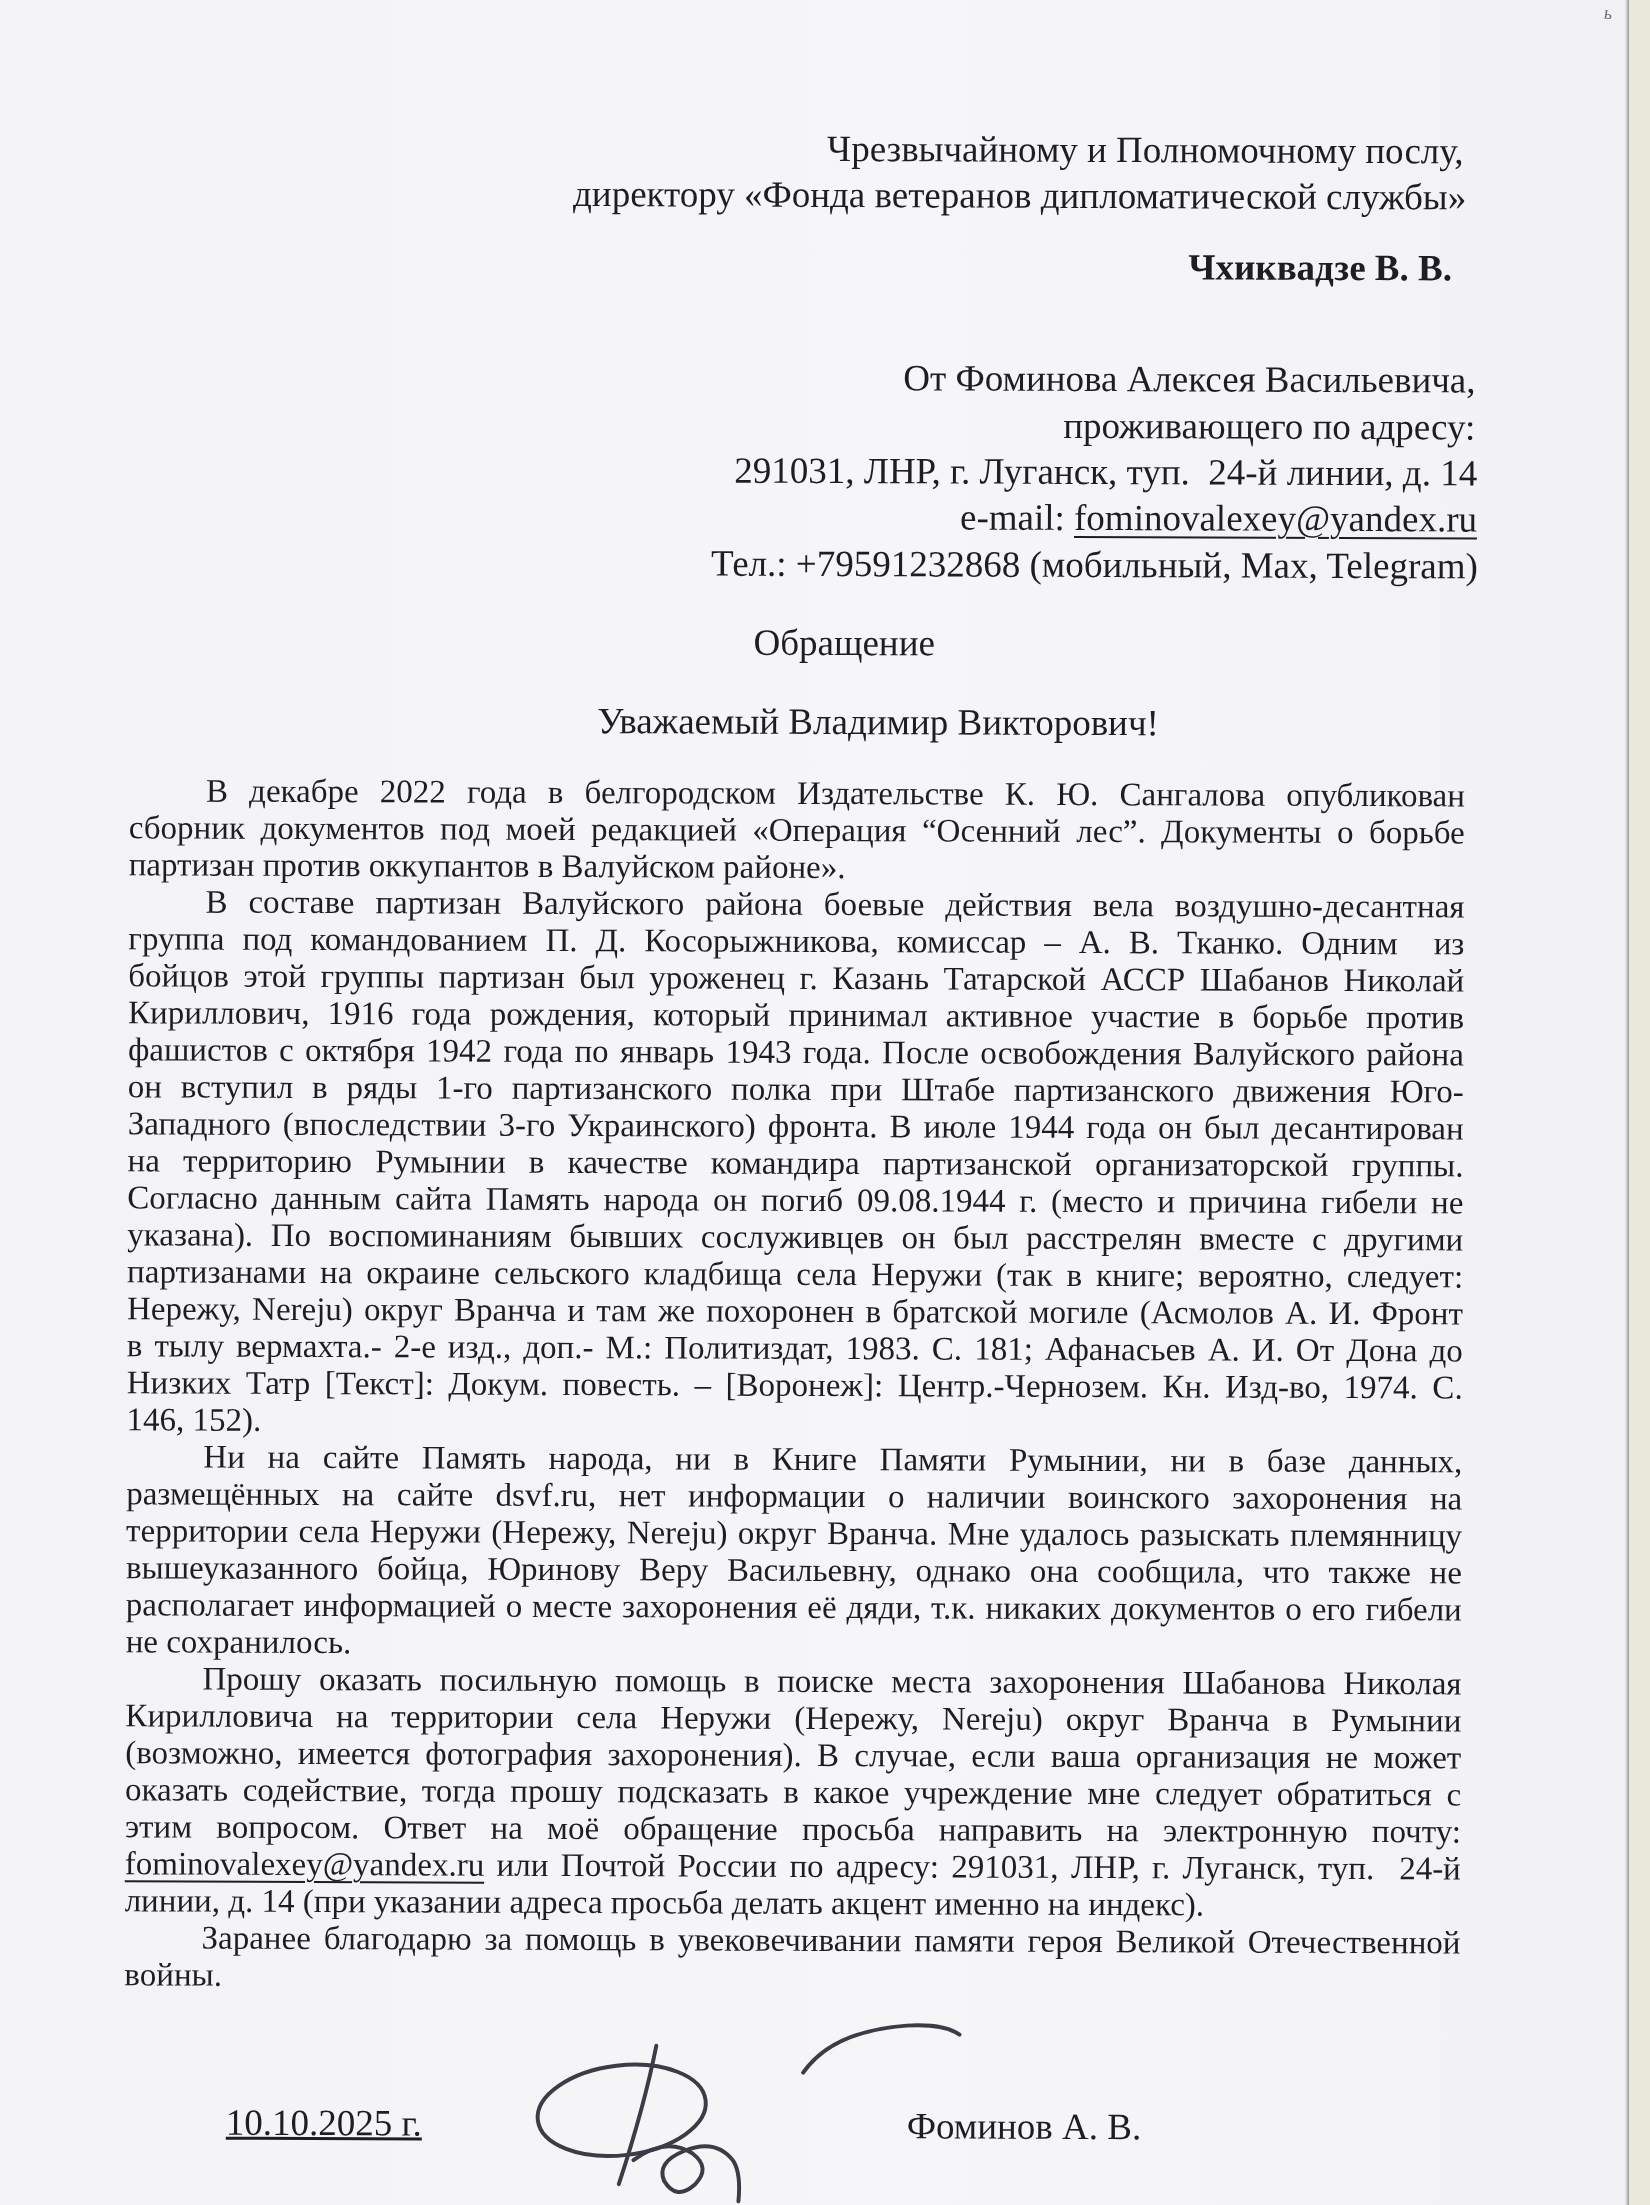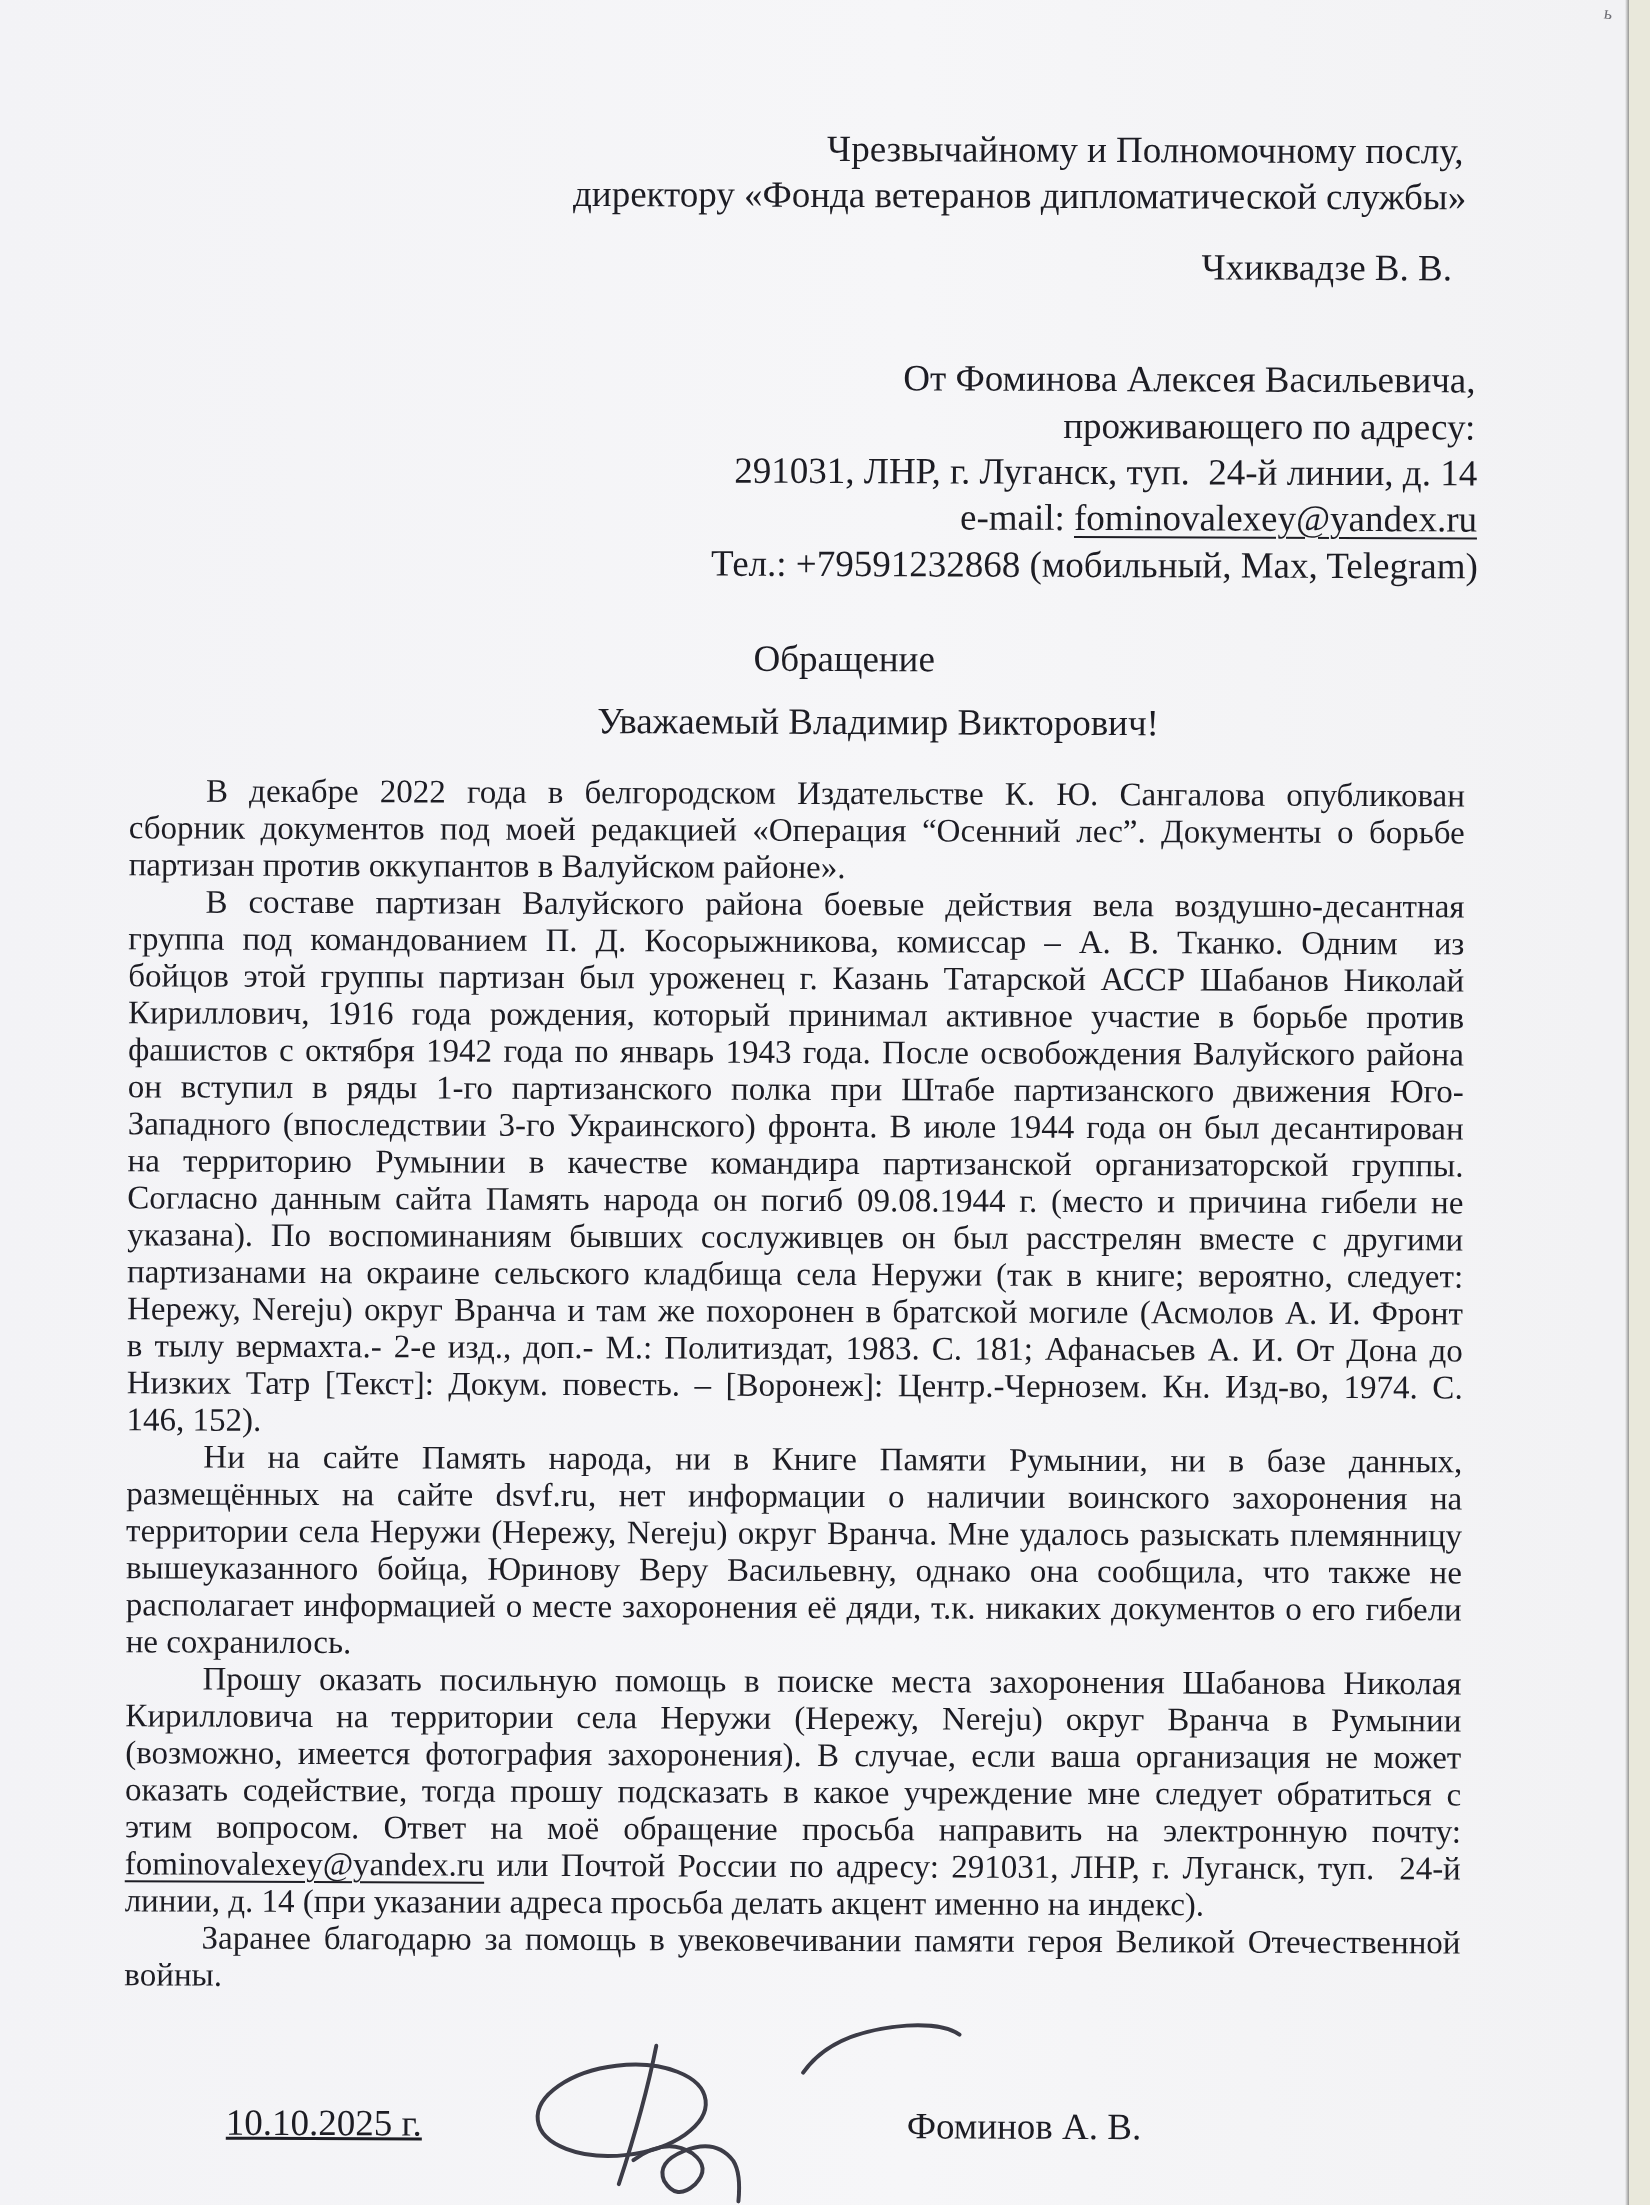--- a/index.html
+++ b/index.html
@@ -35,29 +35,29 @@
 <div class="page">
 
   <div class="edge-strip"></div>
   <div class="edge-line"></div>
   <div class="corner-mark">ь</div>
 
   <div class="text-layer">
 
     <div class="hline" style="top:130px;right:187px;">Чрезвычайному и Полномочному послу,</div>
     <div class="hline" style="top:176px;right:184px;">директору «Фонда ветеранов дипломатической службы»</div>
-    <div class="hline" style="top:247px;right:198px;">Чхиквадзе В. В.</div>
+    <div class="hline" style="top:247px;right:198px;font-weight:bold;">Чхиквадзе В. В.</div>
 
     <div class="hline" style="top:359px;right:174px;">От Фоминова Алексея Васильевича,</div>
     <div class="hline" style="top:406px;right:174px;">проживающего по адресу:</div>
     <div class="hline" style="top:452px;right:172px;">291031, ЛНР, г. Луганск, туп.&nbsp; 24-й линии, д. 14</div>
     <div class="hline" style="top:498px;right:172px;"><span>e-mail: </span><span class="ul">fominovalexey@yandex.ru</span></div>
     <div class="hline" style="top:545px;right:171px;">Тел.: +79591232868 (мобильный, Max, Telegram)</div>
 
-    <div class="free" style="top:640px;left:756px;">Обращение</div>
+    <div class="free" style="top:624px;left:756px;">Обращение</div>
     <div class="free" style="top:703px;left:600px;">Уважаемый Владимир Викторович!</div>
 
     <div class="body-block" id="body-block">
         <div class="bline j ind">В декабре 2022 года в белгородском Издательстве К. Ю. Сангалова опубликован</div>
         <div class="bline j">сборник документов под моей редакцией «Операция “Осенний лес”. Документы о борьбе</div>
         <div class="bline">партизан против оккупантов в Валуйском районе».</div>
         <div class="bline j ind">В составе партизан Валуйского района боевые действия вела воздушно-десантная</div>
         <div class="bline j">группа под командованием П. Д. Косорыжникова, комиссар – А. В. Тканко. Одним&nbsp; из</div>
         <div class="bline j">бойцов этой группы партизан был уроженец г. Казань Татарской АССР Шабанов Николай</div>
         <div class="bline j">Кириллович, 1916 года рождения, который принимал активное участие в борьбе против</div>

